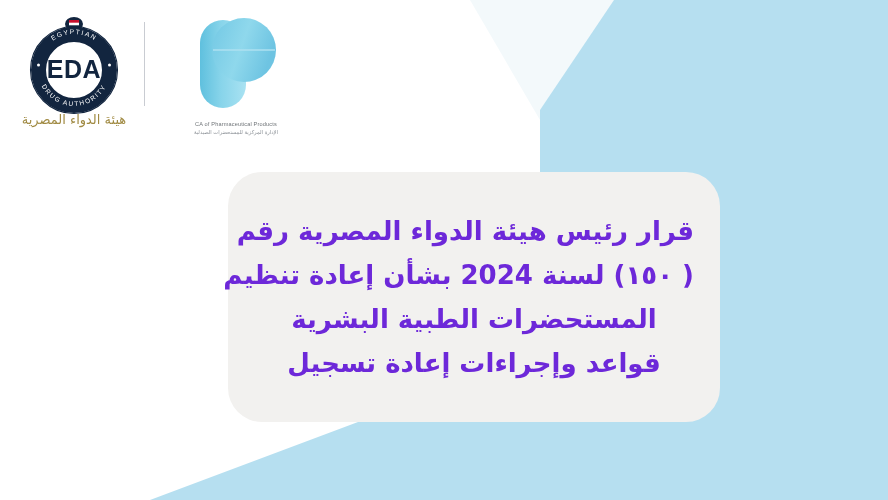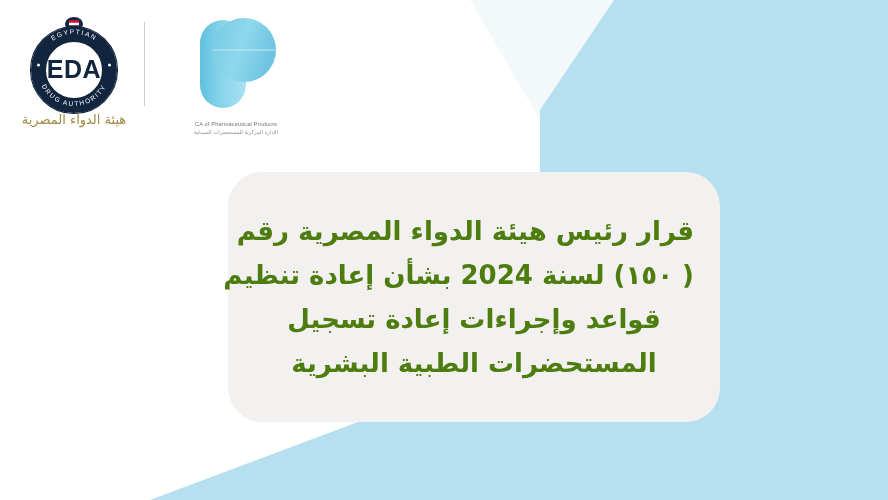--- a/index.html
+++ b/index.html
@@ -118,21 +118,21 @@
     padding: 16px 26px;
   }
 
   .title-text {
     direction: rtl;
     text-align: center;
     font-family: "DejaVu Sans", sans-serif;
     font-weight: bold;
     font-size: 26px;
     line-height: 44px;
-    color: #4d7c0f;
+    color: #6d28d9;
     letter-spacing: -0.2px;
     width: 100%;
   }
 
   .title-text .tline {
     display: block;
     white-space: nowrap;
   }
 </style>
 </head>
@@ -212,18 +212,18 @@
         <span class="en">CA of Pharmaceutical Products</span>
         <span class="ar">الإدارة المركزية للمستحضرات الصيدلية</span>
       </div>
     </div>
   </div>
 
   <div class="title-card">
     <div class="title-text">
       <span class="tline">قرار رئيس هيئة الدواء المصرية رقم</span>
       <span class="tline">( ١٥٠)  لسنة 2024 بشأن إعادة تنظيم</span>
+      <span class="tline">المستحضرات الطبية البشرية</span>
       <span class="tline">قواعد وإجراءات إعادة تسجيل</span>
-      <span class="tline">المستحضرات الطبية البشرية</span>
     </div>
   </div>
 
 </div>
 
 </body></html>

